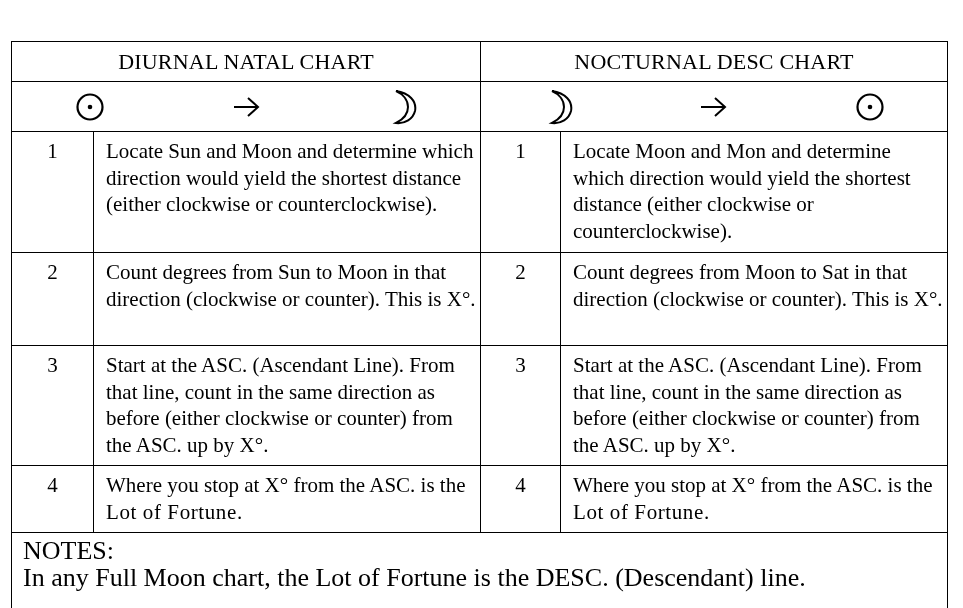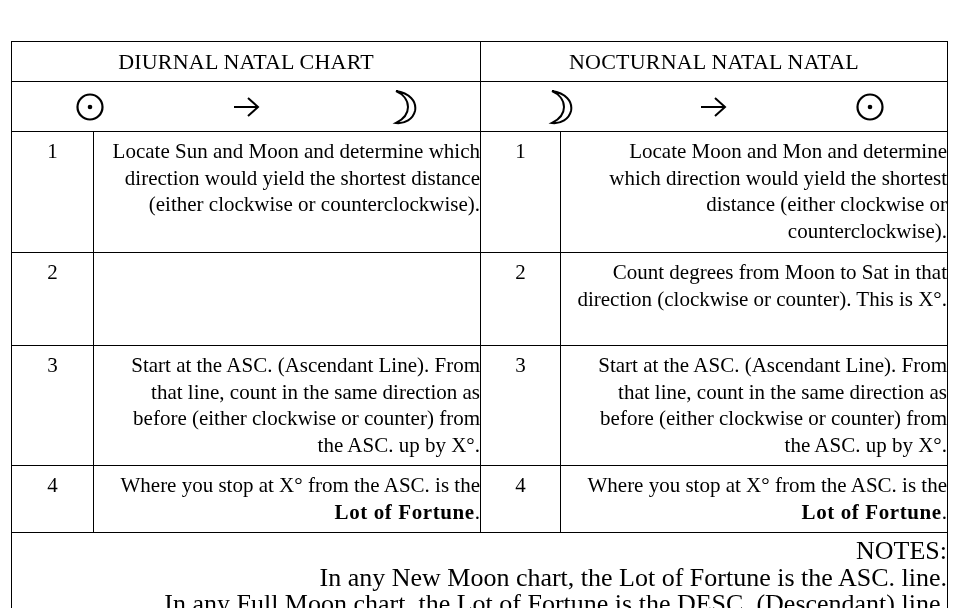--- a/index.html
+++ b/index.html
@@ -1,47 +1,47 @@
 <!DOCTYPE html>
 <html><head>
   <meta charset="utf-8">
   <style>
     html, body { margin: 0; padding: 0; background: #ffffff; }
     body { width: 963px; height: 608px; position: relative; overflow: hidden;
            font-family: "Liberation Serif", "DejaVu Serif", serif; color: #000; }
     .tbl { position: absolute; left: 11px; top: 13px; width: 937px; height: 584px;
            border: 1.5px solid #000; box-sizing: border-box; margin-top: 28px; }
-    .cell { position: absolute; box-sizing: border-box; text-align: right; }
+    .cell { position: absolute; box-sizing: border-box; }
     .hline { position: absolute; left: 0; right: 0; height: 0; border-top: 1.5px solid #000; }
     .vline { position: absolute; width: 0; border-left: 1.5px solid #000; }
     .hdr { font-size: 22px; text-align: center; line-height: 40px; letter-spacing: 0.2px; }
     .sym { position: absolute; top: 0; height: 50px; display: flex; align-items: center; justify-content: center; }
     .num { font-size: 21px; text-align: center; padding-top: 7px; }
     .txt { font-size: 21px; line-height: 26.7px; padding: 6px 0 0 12px; }
     .notes { font-size: 26px; line-height: 26.5px; padding: 5px 0 0 11px; }
-    b { font-weight: bold; letter-spacing: 0.6px; }
+    b { font-weight: normal; letter-spacing: 0.6px; }
   </style>
 </head>
 <body>
 
 <div class="tbl">
 
   <div class="hline" style="top:39px"></div>
   <div class="hline" style="top:89px"></div>
   <div class="hline" style="top:210px"></div>
   <div class="hline" style="top:303px"></div>
   <div class="hline" style="top:423px"></div>
   <div class="hline" style="top:490px"></div>
 
   <div class="vline" style="left:468px; top:0; height:491px"></div>
   <div class="vline" style="left:81px; top:89px; height:402px"></div>
   <div class="vline" style="left:548px; top:89px; height:402px"></div>
 
   <div class="cell hdr" style="left:0; top:0; width:468px; height:40px">DIURNAL NATAL CHART</div>
-  <div class="cell hdr" style="left:469px; top:0; width:466px; height:40px">NOCTURNAL NATAL NATAL</div>
+  <div class="cell hdr" style="left:469px; top:0; width:466px; height:40px">NOCTURNAL DESC CHART</div>
 
   <div class="sym" style="left:56px; top:40px; width:44px">
     <svg width="30" height="30" viewBox="0 0 30 30">
         <circle cx="15" cy="15" r="12.5" fill="none" stroke="#000" stroke-width="2.2"></circle>
         <circle cx="15" cy="15" r="2.3" fill="#000"></circle>
       </svg>
   </div>
   <div class="sym" style="left:215px; top:40px; width:40px">
     <svg width="28" height="22" viewBox="0 0 28 22">
         <line x1="1" y1="11" x2="25" y2="11" stroke="#000" stroke-width="2"></line>
@@ -69,20 +69,21 @@
     <svg width="30" height="30" viewBox="0 0 30 30">
         <circle cx="15" cy="15" r="12.5" fill="none" stroke="#000" stroke-width="2.2"></circle>
         <circle cx="15" cy="15" r="2.3" fill="#000"></circle>
       </svg>
   </div>
 
   <div class="cell num" style="left:0; top:90px; width:81px">1</div>
   <div class="cell txt" style="left:82px; top:90px; width:386px">Locate Sun and Moon and determine which direction would yield the shortest distance (either clockwise or counterclockwise).</div>
 
   <div class="cell num" style="left:0; top:211px; width:81px">2</div>
+  <div class="cell txt" style="left:82px; top:211px; width:386px">Count degrees from Sun to Moon in that direction (clockwise or counter). This is X°.</div>
 
   <div class="cell num" style="left:0; top:304px; width:81px">3</div>
   <div class="cell txt" style="left:82px; top:304px; width:386px">Start at the ASC. (Ascendant Line). From that line, count in the same direction as before (either clockwise or counter) from the ASC. up by X°.</div>
 
   <div class="cell num" style="left:0; top:424px; width:81px">4</div>
   <div class="cell txt" style="left:82px; top:424px; width:386px"><span>Where you stop at X° from the ASC. is the </span><b>Lot of Fortune</b><span>.</span></div>
 
   <div class="cell num" style="left:469px; top:90px; width:79px">1</div>
   <div class="cell txt" style="left:549px; top:90px; width:386px">Locate Moon and Mon and determine which direction would yield the shortest distance (either clockwise or counterclockwise).</div>
 
@@ -90,16 +91,15 @@
   <div class="cell txt" style="left:549px; top:211px; width:386px">Count degrees from Moon to Sat in that direction (clockwise or counter). This is X°.</div>
 
   <div class="cell num" style="left:469px; top:304px; width:79px">3</div>
   <div class="cell txt" style="left:549px; top:304px; width:386px">Start at the ASC. (Ascendant Line). From that line, count in the same direction as before (either clockwise or counter) from the ASC. up by X°.</div>
 
   <div class="cell num" style="left:469px; top:424px; width:79px">4</div>
   <div class="cell txt" style="left:549px; top:424px; width:386px"><span>Where you stop at X° from the ASC. is the </span><b>Lot of Fortune</b><span>.</span></div>
 
   <div class="cell notes" style="left:0; top:491px; width:935px; height:92px">
     <div>NOTES:</div>
-    <div>In any New Moon chart, the Lot of Fortune is the ASC. line.</div>
     <div>In any Full Moon chart, the Lot of Fortune is the DESC. (Descendant) line.</div>
   </div>
 </div>
 
 </body></html>

